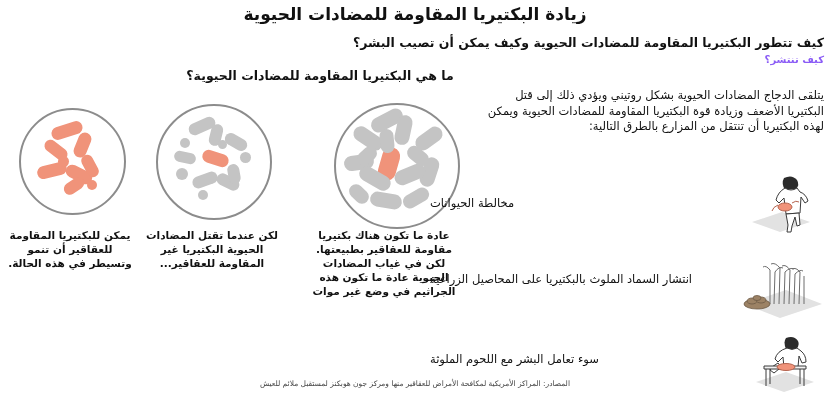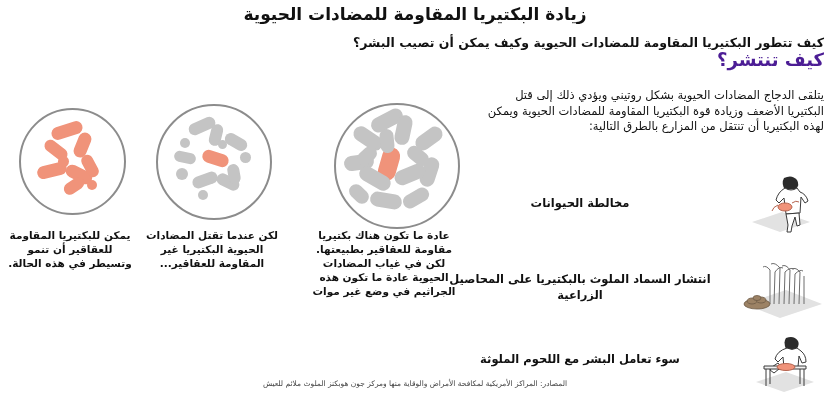--- a/index.html
+++ b/index.html
@@ -44,24 +44,24 @@
     text-align: right;
     direction: rtl;
   }
   .intro-q1 {
     font-size: 12.5px;
     font-weight: bold;
     line-height: 17px;
     color: #111111;
   }
   .intro-q2 {
-    font-size: 18px;
+    font-size: 10px;
     font-weight: bold;
     line-height: 17px;
-    color: #4c1d95;
+    color: #8b5cf6;
     text-align: right;
     padding-left: 160px;
   }
 
   .intro-body {
     position: absolute;
     top: 88px;
     right: 6px;
     width: 340px;
     text-align: right;
@@ -114,23 +114,23 @@
     font-weight: bold;
     line-height: 14px;
     color: #111111;
   }
   .cap-1 { left: 6px;   top: 228px; width: 128px; }
   .cap-2 { left: 142px; top: 228px; width: 140px; }
   .cap-3 { left: 310px; top: 228px; width: 148px; }
   .route-label {
     position: absolute;
     direction: rtl;
-    text-align: center;
+    text-align: left;
     font-size: 11.5px;
-    font-weight: bold;
+    font-weight: normal;
     line-height: 15.5px;
     color: #111111;
   }
   .route-art {
     position: absolute;
   }
   .r1-label { right: 100px; top: 196px; width: 300px; }
   .r1-art   { right: 4px;  top: 172px; width: 96px; height: 62px; }
 
   .r2-label { right: 100px; top: 272px; width: 300px; }
@@ -159,20 +159,21 @@
 
   <div class="main-title">زيادة البكتيريا المقاومة للمضادات الحيوية</div>
 
   <div class="intro-block">
     <div class="intro-q1">كيف تتطور البكتيريا المقاومة للمضادات الحيوية وكيف يمكن أن تصيب البشر؟</div>
     <div class="intro-q2">كيف تنتشر؟</div>
   </div>
 
   <div class="intro-body">يتلقى الدجاج المضادات الحيوية بشكل روتيني ويؤدي ذلك إلى قتل البكتيريا الأضعف وزيادة قوة البكتيريا المقاومة للمضادات الحيوية ويمكن لهذه البكتيريا أن تنتقل من المزارع بالطرق التالية:</div>
 
+  <div class="left-heading">ما هي البكتيريا المقاومة للمضادات الحيوية؟</div>
 
   <div class="petri petri-1">
     <div class="germ res" style="left:30px; top:14px;  width:32px; height:13px; transform:rotate(-18deg);"></div>
     <div class="germ res" style="left:55px; top:22px;  width:13px; height:26px; transform:rotate(22deg);"></div>
     <div class="germ res" style="left:22px; top:34px;  width:26px; height:12px; transform:rotate(38deg);"></div>
     <div class="germ res" style="left:16px; top:54px;  width:30px; height:13px; transform:rotate(-14deg);"></div>
     <div class="germ res" style="left:44px; top:58px;  width:28px; height:13px; transform:rotate(26deg);"></div>
     <div class="germ res" style="left:63px; top:44px;  width:12px; height:24px; transform:rotate(-28deg);"></div>
     <div class="germ res dot" style="left:37px; top:46px; width:11px; height:11px;"></div>
     <div class="germ res" style="left:42px; top:70px;  width:22px; height:12px; transform:rotate(-34deg);"></div>
@@ -257,15 +258,15 @@
         <path d="M56 2 q8 -3 12 3 q2 5 -2 8 l-10 0 q-3 -7 0 -11z" fill="#2b2b2b" stroke="none"></path>
         <path d="M57 12 q5 3 10 0 l4 3 q5 4 5 11 l-4 1 -3 -7 -1 11 -14 1 -1 -11 -5 5 -3 -3 q2 -8 12 -11z"></path>
         <path d="M48 27 q-6 3 -8 7 l4 3 q4 -4 8 -5z"></path>
         <path d="M34 30 L76 30 L76 33 L34 33z" fill="#f2f2f2"></path>
         <path d="M36 33 L36 50 M74 33 L74 50 M40 33 L40 48 M70 33 L70 48" stroke="#3a3a3a" fill="none"></path>
         <ellipse cx="56" cy="31" rx="9" ry="3.5" fill="#f0937a" stroke="#b5644f"></ellipse>
       </g>
     </svg>
   </div>
 
-  <div class="footer">المصادر: المراكز الأمريكية لمكافحة الأمراض والوقاية منها ومركز جون هوبكنز الملوث ملائم للعيش</div>
+  <div class="footer">المصادر: المراكز الأمريكية لمكافحة الأمراض للعقاقير منها ومركز جون هوبكنز لمستقبل ملائم للعيش</div>
 
 </div>
 
 </body></html>

